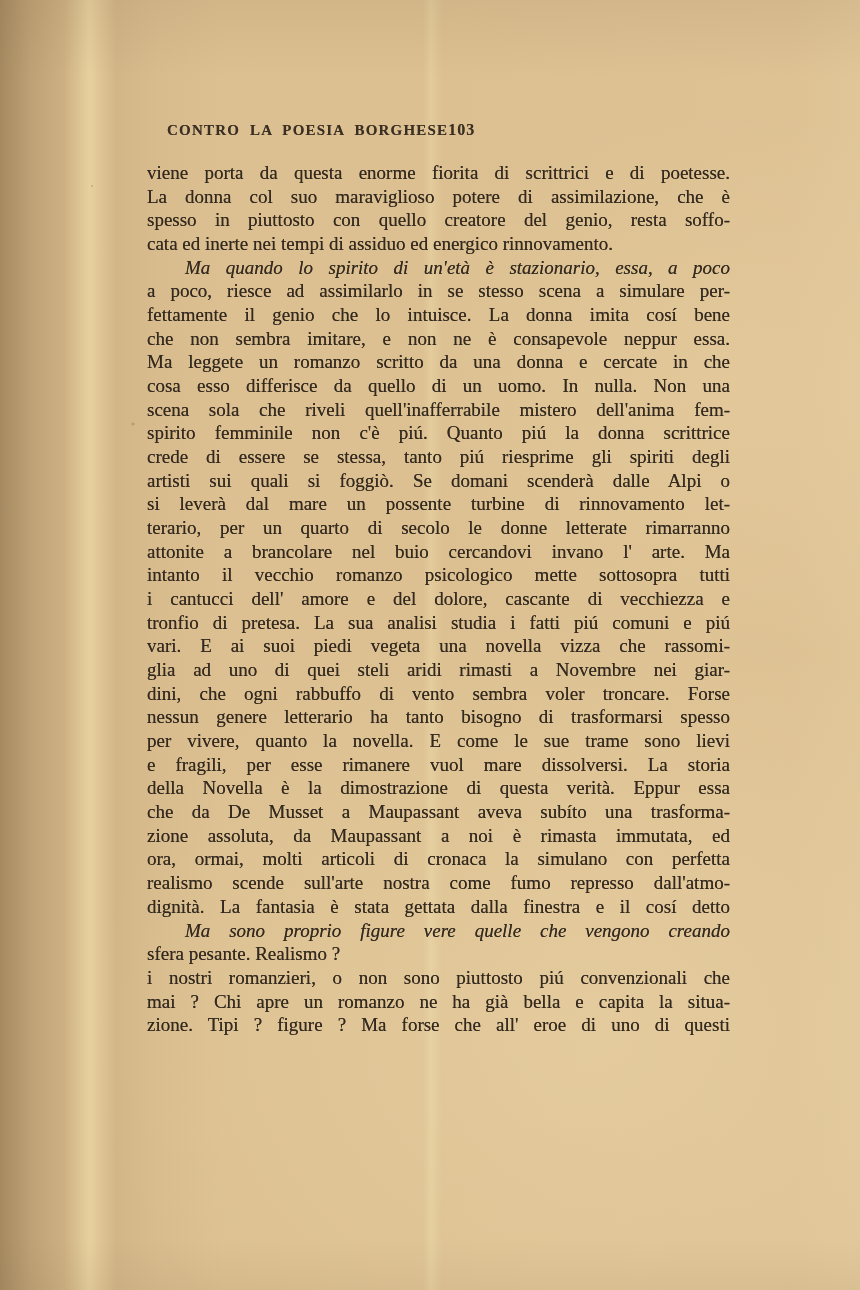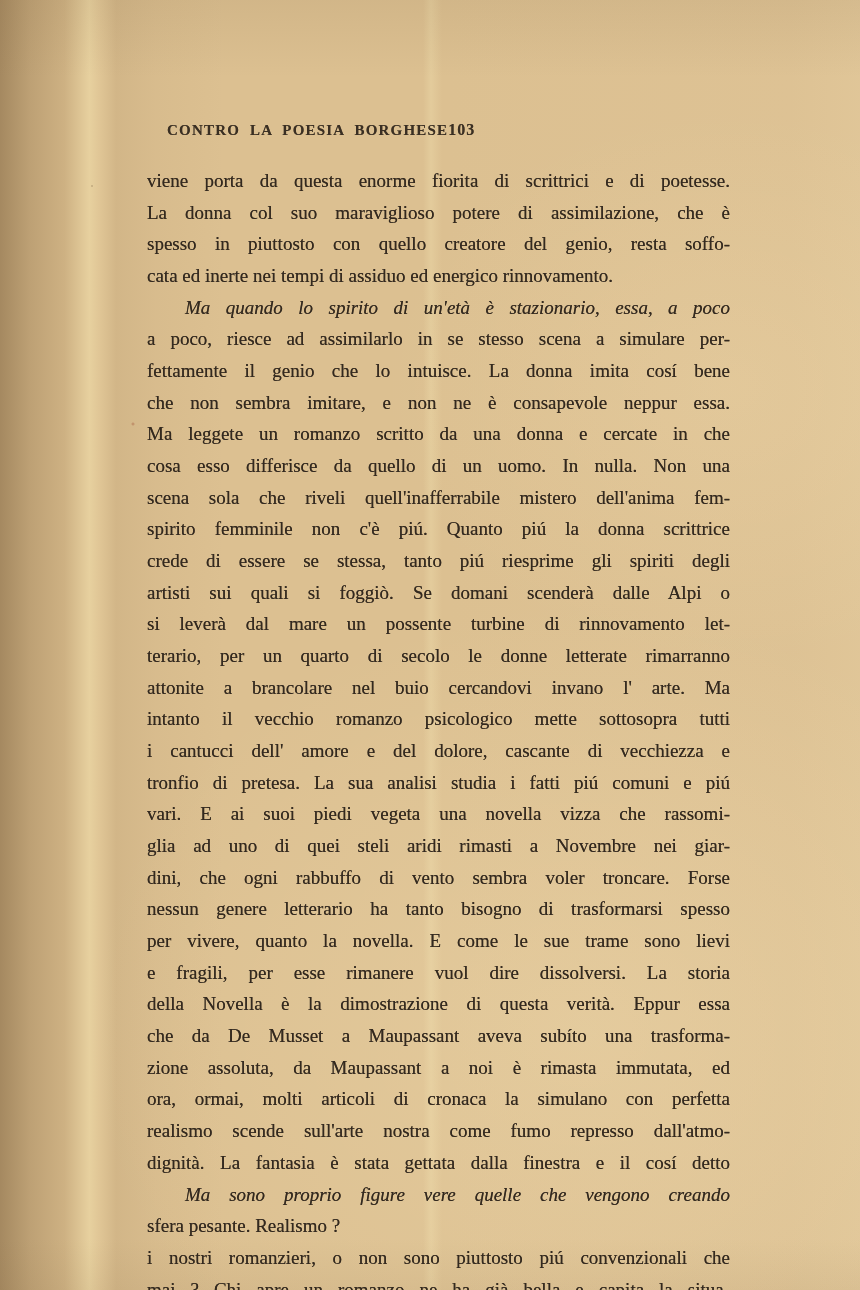--- a/index.html
+++ b/index.html
@@ -70,21 +70,20 @@
     color: #33291f;
     font-size: 19px;
     text-shadow: 0 0 0.5px rgba(51,41,31,0.75);
   }
   .line {
     line-height: 23.68px;
     height: 23.68px;
     text-align: justify;
     text-align-last: justify;
     white-space: normal;
-    margin-top: 8px;
   }
   .line.indent {
     text-indent: 38px;
     font-style: italic;
   }
   .line.line-end {
     text-align-last: left;
   }
 </style>
 </head>
@@ -116,21 +115,21 @@
     <div class="line">terario, per un quarto di secolo le donne letterate rimarranno</div>
     <div class="line">attonite a brancolare nel buio cercandovi invano l' arte. Ma</div>
     <div class="line">intanto il vecchio romanzo psicologico mette sottosopra tutti</div>
     <div class="line">i cantucci dell' amore e del dolore, cascante di vecchiezza e</div>
     <div class="line">tronfio di pretesa. La sua analisi studia i fatti piú comuni e piú</div>
     <div class="line">vari. E ai suoi piedi vegeta una novella vizza che rassomi-</div>
     <div class="line">glia ad uno di quei steli aridi rimasti a Novembre nei giar-</div>
     <div class="line">dini, che ogni rabbuffo di vento sembra voler troncare. Forse</div>
     <div class="line">nessun genere letterario ha tanto bisogno di trasformarsi spesso</div>
     <div class="line">per vivere, quanto la novella. E come le sue trame sono lievi</div>
-    <div class="line">e fragili, per esse rimanere vuol dire dissolversi. La storia</div>
+    <div class="line">e fragili, per esse rimanere vuol mare dissolversi. La storia</div>
     <div class="line">della Novella è la dimostrazione di questa verità. Eppur essa</div>
     <div class="line">che da De Musset a Maupassant aveva subíto una trasforma-</div>
     <div class="line">zione assoluta, da Maupassant a noi è rimasta immutata, ed</div>
     <div class="line">ora, ormai, molti articoli di cronaca la simulano con perfetta</div>
     <div class="line">realismo scende sull'arte nostra come fumo represso dall'atmo-</div>
     <div class="line">dignità. La fantasia è stata gettata dalla finestra e il cosí detto</div>
     <div class="line indent">Ma sono proprio figure vere quelle che vengono creando</div>
     <div class="line line-end">sfera pesante. Realismo ?</div>
     <div class="line">i nostri romanzieri, o non sono piuttosto piú convenzionali che</div>
     <div class="line">mai ? Chi apre un romanzo ne ha già bella e capita la situa-</div>

